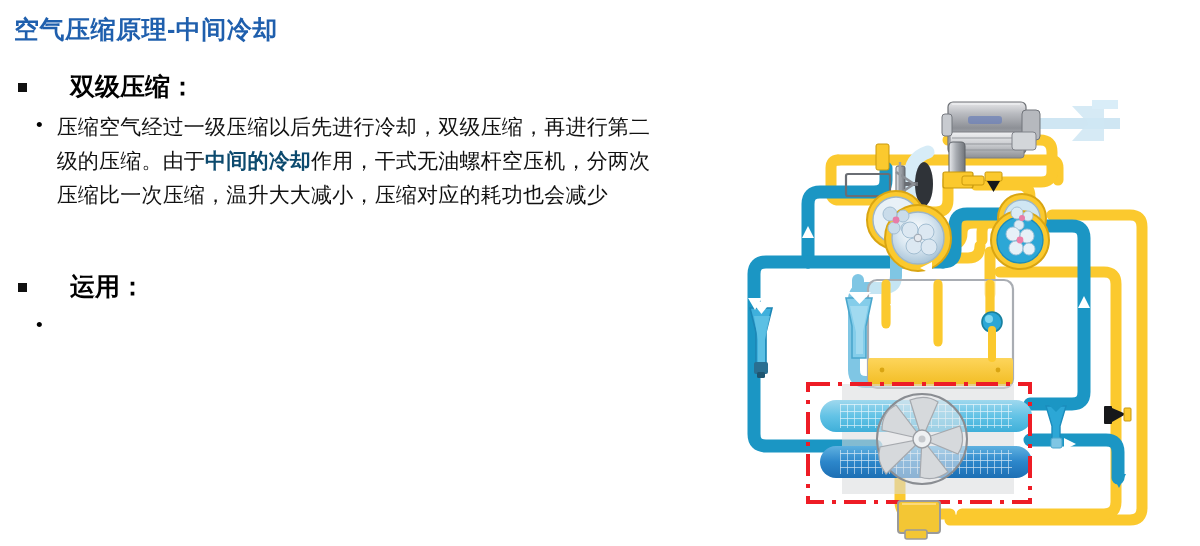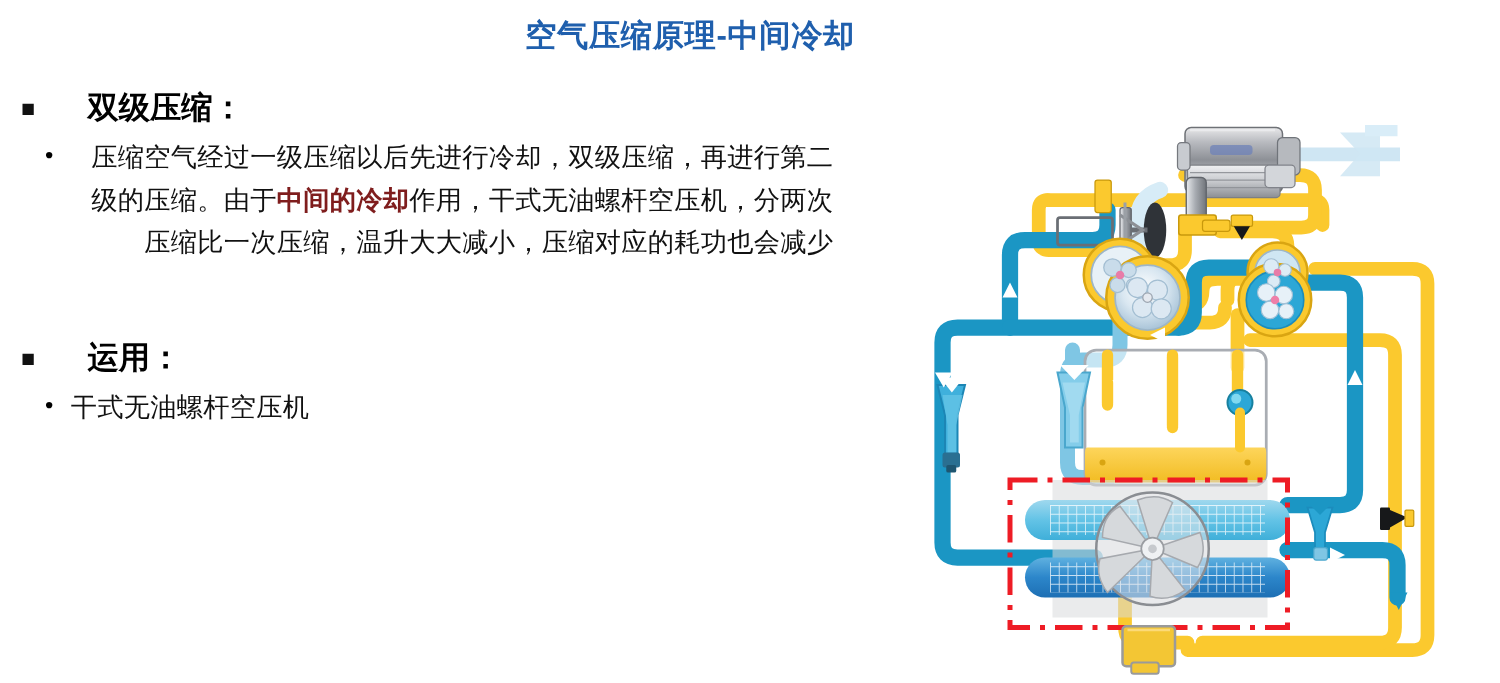--- a/index.html
+++ b/index.html
@@ -23,21 +23,20 @@
 
   
   .text-col {
     position: absolute;
     left: 0;
     top: 0;
     width: 700px;
     height: 546px;
     box-sizing: border-box;
     padding: 14px 16px 0 14px;
-    text-align: right;
   }
 
   .page-title {
     font-size: 25px;
     font-weight: bold;
     color: #1F5FAD;
     letter-spacing: 0.5px;
     line-height: 1.2;
     margin: 0 0 26px 0;
     white-space: nowrap;
@@ -80,21 +79,21 @@
     flex: 0 0 auto;
   }
   .lvl2-text {
     font-size: 21px;
     line-height: 1.62;
     color: #111111;
     max-width: 610px;
     letter-spacing: 0.2px;
   }
   .hl {
-    color: #7f1d1d;
+    color: #0c4a6e;
     font-weight: bold;
   }
 
   .gap {
     height: 54px;
   }
 
   
   .diagram {
     position: absolute;
@@ -129,21 +128,20 @@
 
     <div class="gap"></div>
 
     <div class="section">
       <div class="lvl1">
         <span class="lvl1-bullet"></span>
         <span class="lvl1-text">运用：</span>
       </div>
       <div class="lvl2">
         <span class="lvl2-bullet">•</span>
-        <span class="lvl2-text">干式无油螺杆空压机</span>
       </div>
     </div>
 
   </div>
 
   <div class="diagram">
     <svg viewBox="0 0 500 506" width="500" height="506" xmlns="http://www.w3.org/2000/svg">
       <defs>
         <linearGradient id="filterBody" x1="0" y1="0" x2="0" y2="1">
           <stop offset="0%" stop-color="#E8E8EA"></stop>

